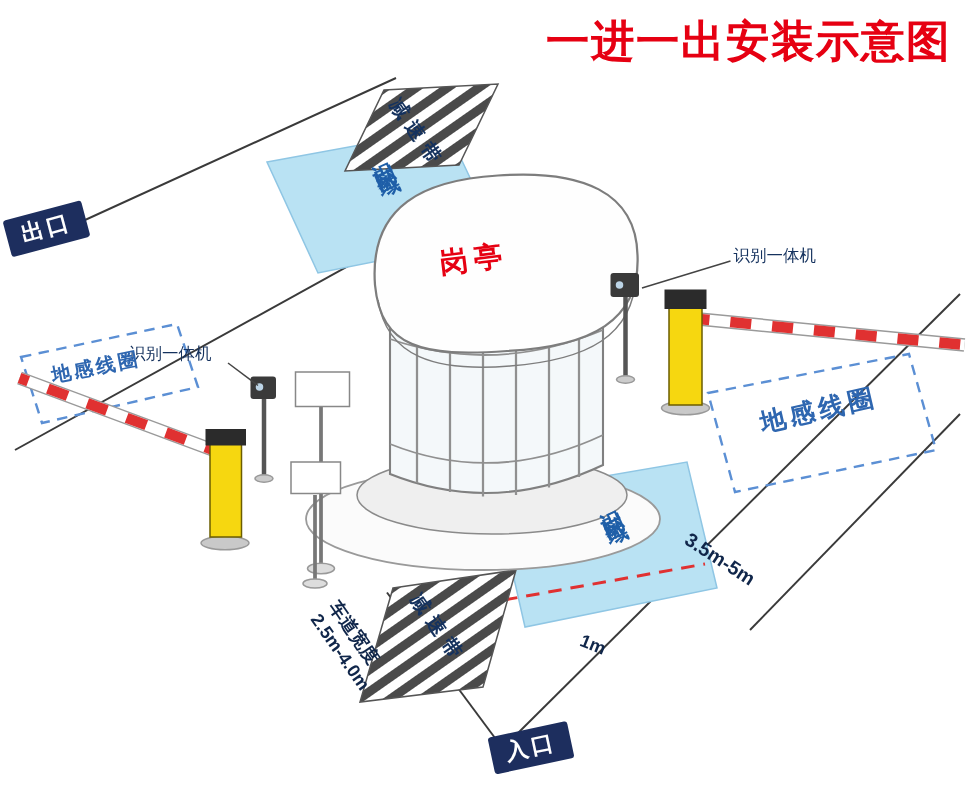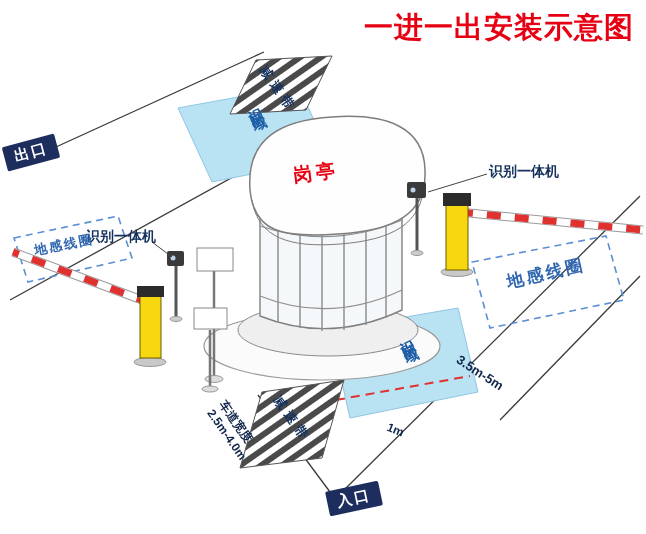--- a/index.html
+++ b/index.html
@@ -17,21 +17,21 @@
   .badge {
     background:#1d2e5e; color:#fff; font-size:15px; font-weight:700;
     padding:3px 10px; border-radius:2px; letter-spacing:2px;
   }
   .badge.exit { left:4px; top:140px; transform:rotate(-15deg); }
   .badge.entrance { left:327px; top:486px; transform:rotate(-12deg); }
   .booth-label {
     left:293px; top:160px; transform:rotate(-7deg); color:#e60012;
     font-size:19px; font-weight:700; letter-spacing:4px;
   }
-  .machine-label { font-size:14px; color:#15325e; font-weight:700; }
+  .machine-label { font-size:11px; color:#15325e; font-weight:400; }
   .machine-label.left { left:86px; top:228px; }
   .machine-label.right { left:489px; top:163px; }
   .coil-label { color:#2e66b0; font-weight:700; }
   .coil-label.left { left:34px; top:236px; transform:rotate(-11deg); font-size:13px; letter-spacing:2px; }
   .coil-label.right { left:506px; top:262px; transform:rotate(-13deg); font-size:17px; letter-spacing:3px; }
   .area-label {
     writing-mode:vertical-rl; color:#1f5fa8; font-size:14px; font-weight:700;
     letter-spacing:3px;
   }
   .area-label.top { left:242px; top:98px; transform:rotate(-24deg); }

